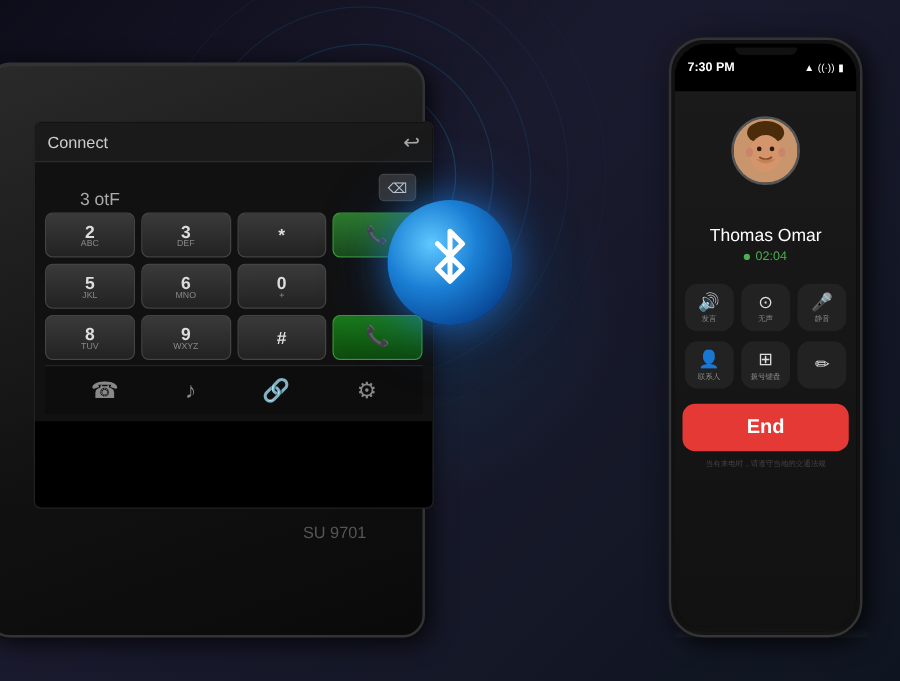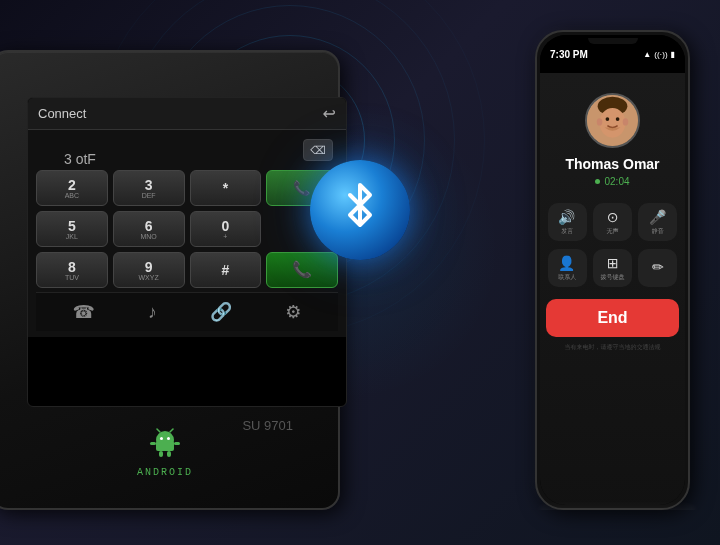--- a/index.html
+++ b/index.html
@@ -276,22 +276,23 @@
       display: flex;
       align-items: center;
       justify-content: center;
       overflow: hidden;
       margin-bottom: 8px;
     }
 
     .contact-name {
       color: #fff;
       font-size: 14px;
-      font-weight: 700;
+      font-weight: 400;
       margin-bottom: 4px;
+      margin-top: 24px;
     }
 
     .call-duration {
       color: #4CAF50;
       font-size: 10px;
       margin-bottom: 16px;
       display: flex;
       align-items: center;
       gap: 4px;
     }
@@ -491,40 +492,20 @@
 
         <div class="bottom-icons">
           <span class="bottom-icon">☎</span>
           <span class="bottom-icon">♪</span>
           <span class="bottom-icon">🔗</span>
           <span class="bottom-icon">⚙</span>
         </div>
       </div>
     </div>
 
-    <div class="android-area">
-      <svg class="android-logo" viewBox="0 0 40 40">
-
-        <circle cx="20" cy="17" r="9" fill="#4CAF50"></circle>
-        <rect x="11" y="18" width="18" height="10" rx="2" fill="#4CAF50"></rect>
-
-        <circle cx="16.5" cy="15.5" r="1.5" fill="white"></circle>
-        <circle cx="23.5" cy="15.5" r="1.5" fill="white"></circle>
-
-        <line x1="15" y1="9" x2="12" y2="6" stroke="#4CAF50" stroke-width="1.5" stroke-linecap="round"></line>
-        <line x1="25" y1="9" x2="28" y2="6" stroke="#4CAF50" stroke-width="1.5" stroke-linecap="round"></line>
-
-        <rect x="14" y="28" width="4" height="6" rx="2" fill="#4CAF50"></rect>
-        <rect x="22" y="28" width="4" height="6" rx="2" fill="#4CAF50"></rect>
-
-        <rect x="5" y="19" width="6" height="3" rx="1.5" fill="#4CAF50"></rect>
-        <rect x="29" y="19" width="6" height="3" rx="1.5" fill="#4CAF50"></rect>
-      </svg>
-      <span class="android-text">ANDROID</span>
-    </div>
 
     <span class="model-text">SU 9701</span>
   </div>
 </div>
 
 <div class="signal-text">
   <span>3 otF</span>
 </div>
 
 <div class="bluetooth-sphere">

